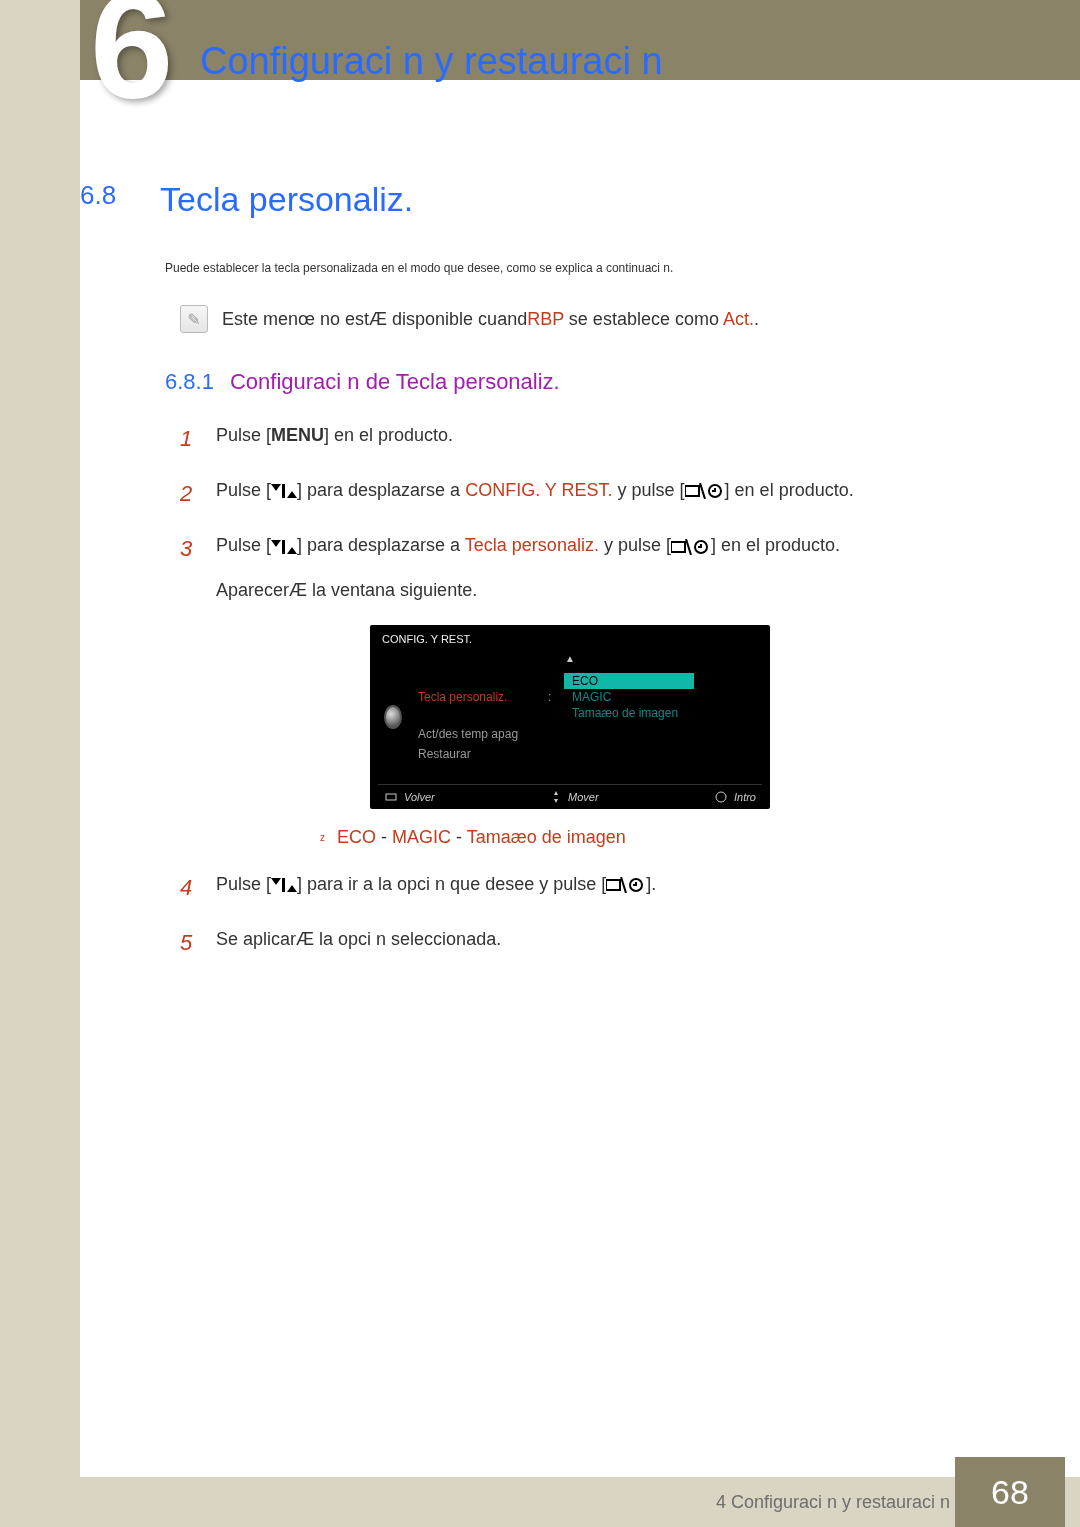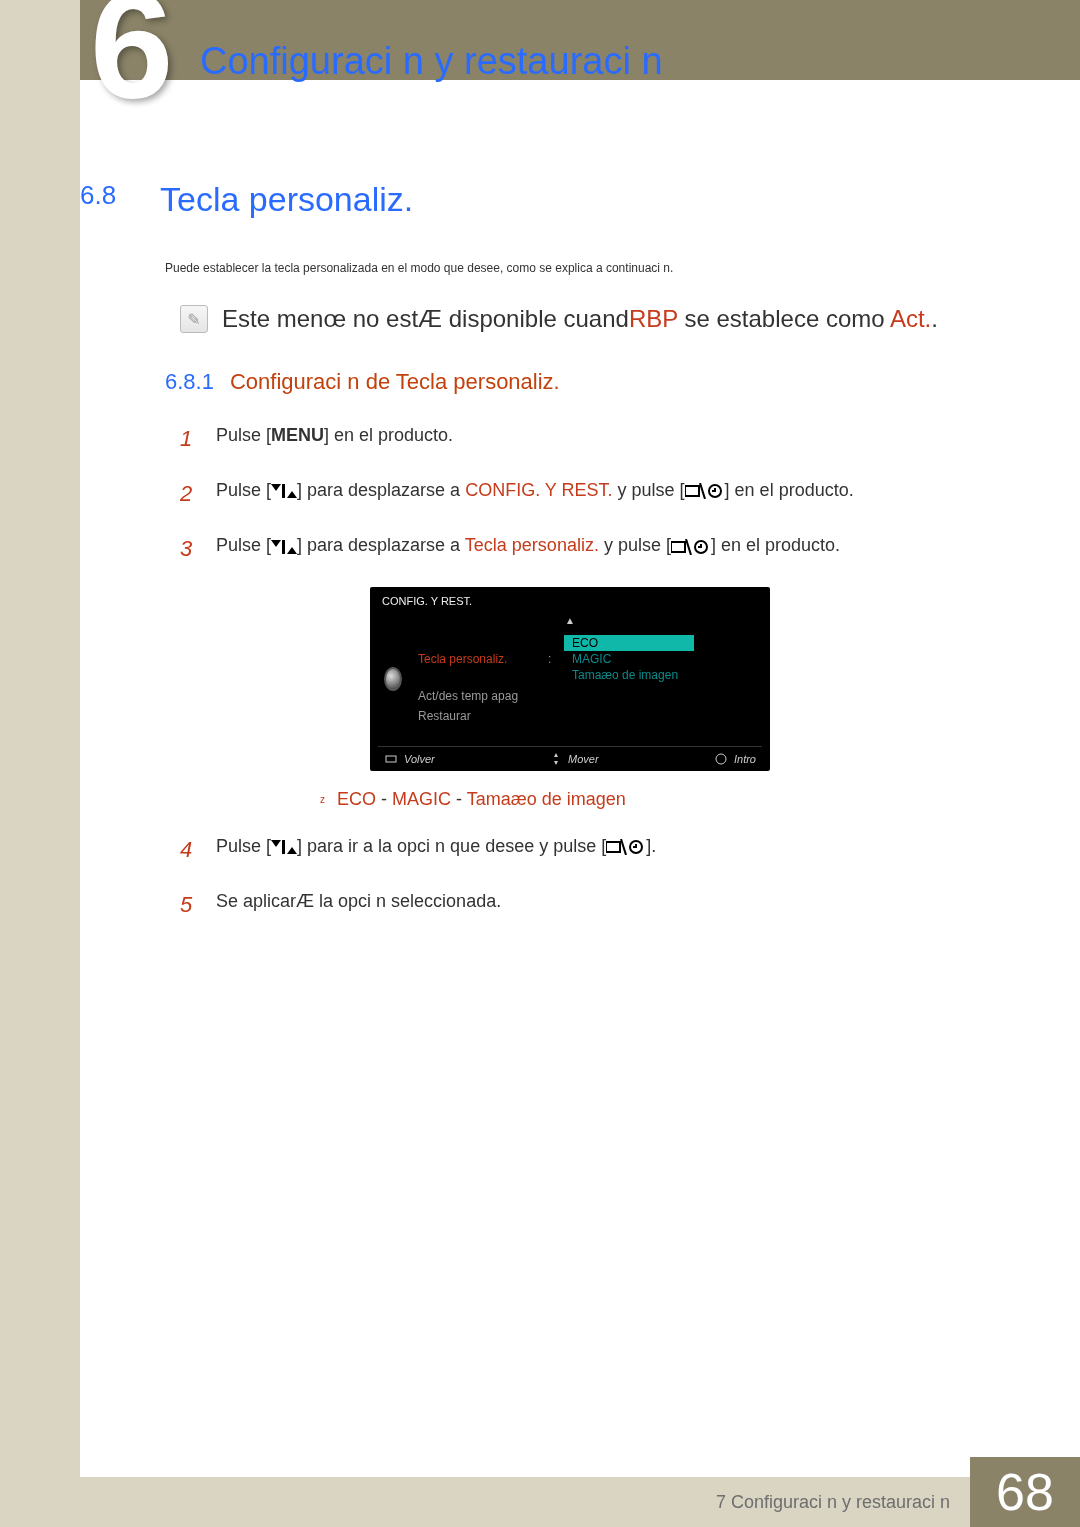--- a/index.html
+++ b/index.html
@@ -58,25 +58,25 @@
     display: flex; align-items: center; gap: 14px;
     margin-left: 100px; margin-bottom: 36px;
   }
   .note-icon {
     width: 28px; height: 28px; border-radius: 3px;
     background: linear-gradient(#f6f6f6,#e5e5e5);
     border: 1px solid #bbb;
     display: flex; align-items: center; justify-content: center;
     font-size: 16px; color: #999;
   }
-  .note-text { font-size: 24px; color: #333; }
+  .note-text { font-size: 18px; color: #333; }
   .note-text .hl { color: #c53b1b; }
   .subsec-row { display: flex; gap: 16px; margin-left: 85px; margin-bottom: 26px; text-align: center; }
   .subsec-num { font-size: 22px; color: #2a6bff; }
-  .subsec-title { font-size: 22px; color: #c2410c; }
+  .subsec-title { font-size: 22px; color: #a21caf; }
   .step-list { margin-left: 100px; }
   .step { display: flex; gap: 18px; margin-bottom: 20px; font-size: 18px; color: #333; line-height: 1.6; }
   .step-num { font-size: 22px; color: #c53b1b; font-style: italic; min-width: 18px; }
   .step-body { flex: 1; }
   .step-body .hl { color: #c53b1b; }
   .inline-icon {
     display: inline-flex; align-items: center; justify-content: center;
     vertical-align: middle;
     height: 18px;
   }
@@ -129,24 +129,24 @@
   }
   .footer-bar {
     position: absolute; right: 0; bottom: 0;
     width: 1000px; height: 50px;
     background: #d9d5c2;
     display: flex; align-items: center; justify-content: flex-end;
     padding-right: 130px;
     color: #6e6e6e; font-size: 18px;
   }
   .footer-pg {
-    position: absolute; right: 0; bottom: 0;
+    position: absolute; right: 15px; bottom: 0;
     width: 110px; height: 70px;
     background: #8a8368;
-    color: #fff; font-size: 52px;
+    color: #fff; font-size: 34px;
     display: flex; align-items: center; justify-content: center;
   }
 </style>
 </head>
 <body>
 
 <div class="left-stripe"></div>
 <div class="top-bar"></div>
 <div class="chapter-badge">
   <div class="big-num">6</div>
@@ -213,20 +213,21 @@
               <polygon points="16,14 26,14 21,7" fill="#000"></polygon>
             </svg>
           </span><span>] para desplazarse a</span> <span class="hl">Tecla personaliz.</span><span> y pulse [</span><span class="inline-icon">
             <svg width="40" height="16" viewBox="0 0 40 16">
               <rect x="0" y="3" width="14" height="10" fill="none" stroke="#000" stroke-width="2"></rect>
               <line x1="15" y1="0" x2="20" y2="16" stroke="#000" stroke-width="2"></line>
               <circle cx="30" cy="8" r="6" fill="none" stroke="#000" stroke-width="2"></circle>
               <polyline points="27,8 30,8 30,5" fill="none" stroke="#000" stroke-width="2"></polyline>
             </svg>
           </span><span>] en el producto.</span>
+        <div class="sub-line">AparecerÆ la ventana siguiente.</div>
       </div>
     </div>
 
     <div class="osd-wrap">
       <div class="osd">
         <div class="osd-title">CONFIG. Y REST.</div>
         <div class="osd-arrow-row">▲</div>
         <div class="osd-body">
           <div class="osd-left-col">
               <div class="osd-knob"></div>
@@ -306,15 +307,15 @@
 
     <div class="step">
       <div class="step-num">5</div>
       <div class="step-body">Se aplicarÆ la opci n seleccionada.</div>
     </div>
 
   </div>
 </div>
 
 <div class="footer">
-  <div class="footer-bar">7 Configuraci n y restauraci n</div>
+  <div class="footer-bar">4 Configuraci n y restauraci n</div>
   <div class="footer-pg">68</div>
 </div>
 
 </body></html>

